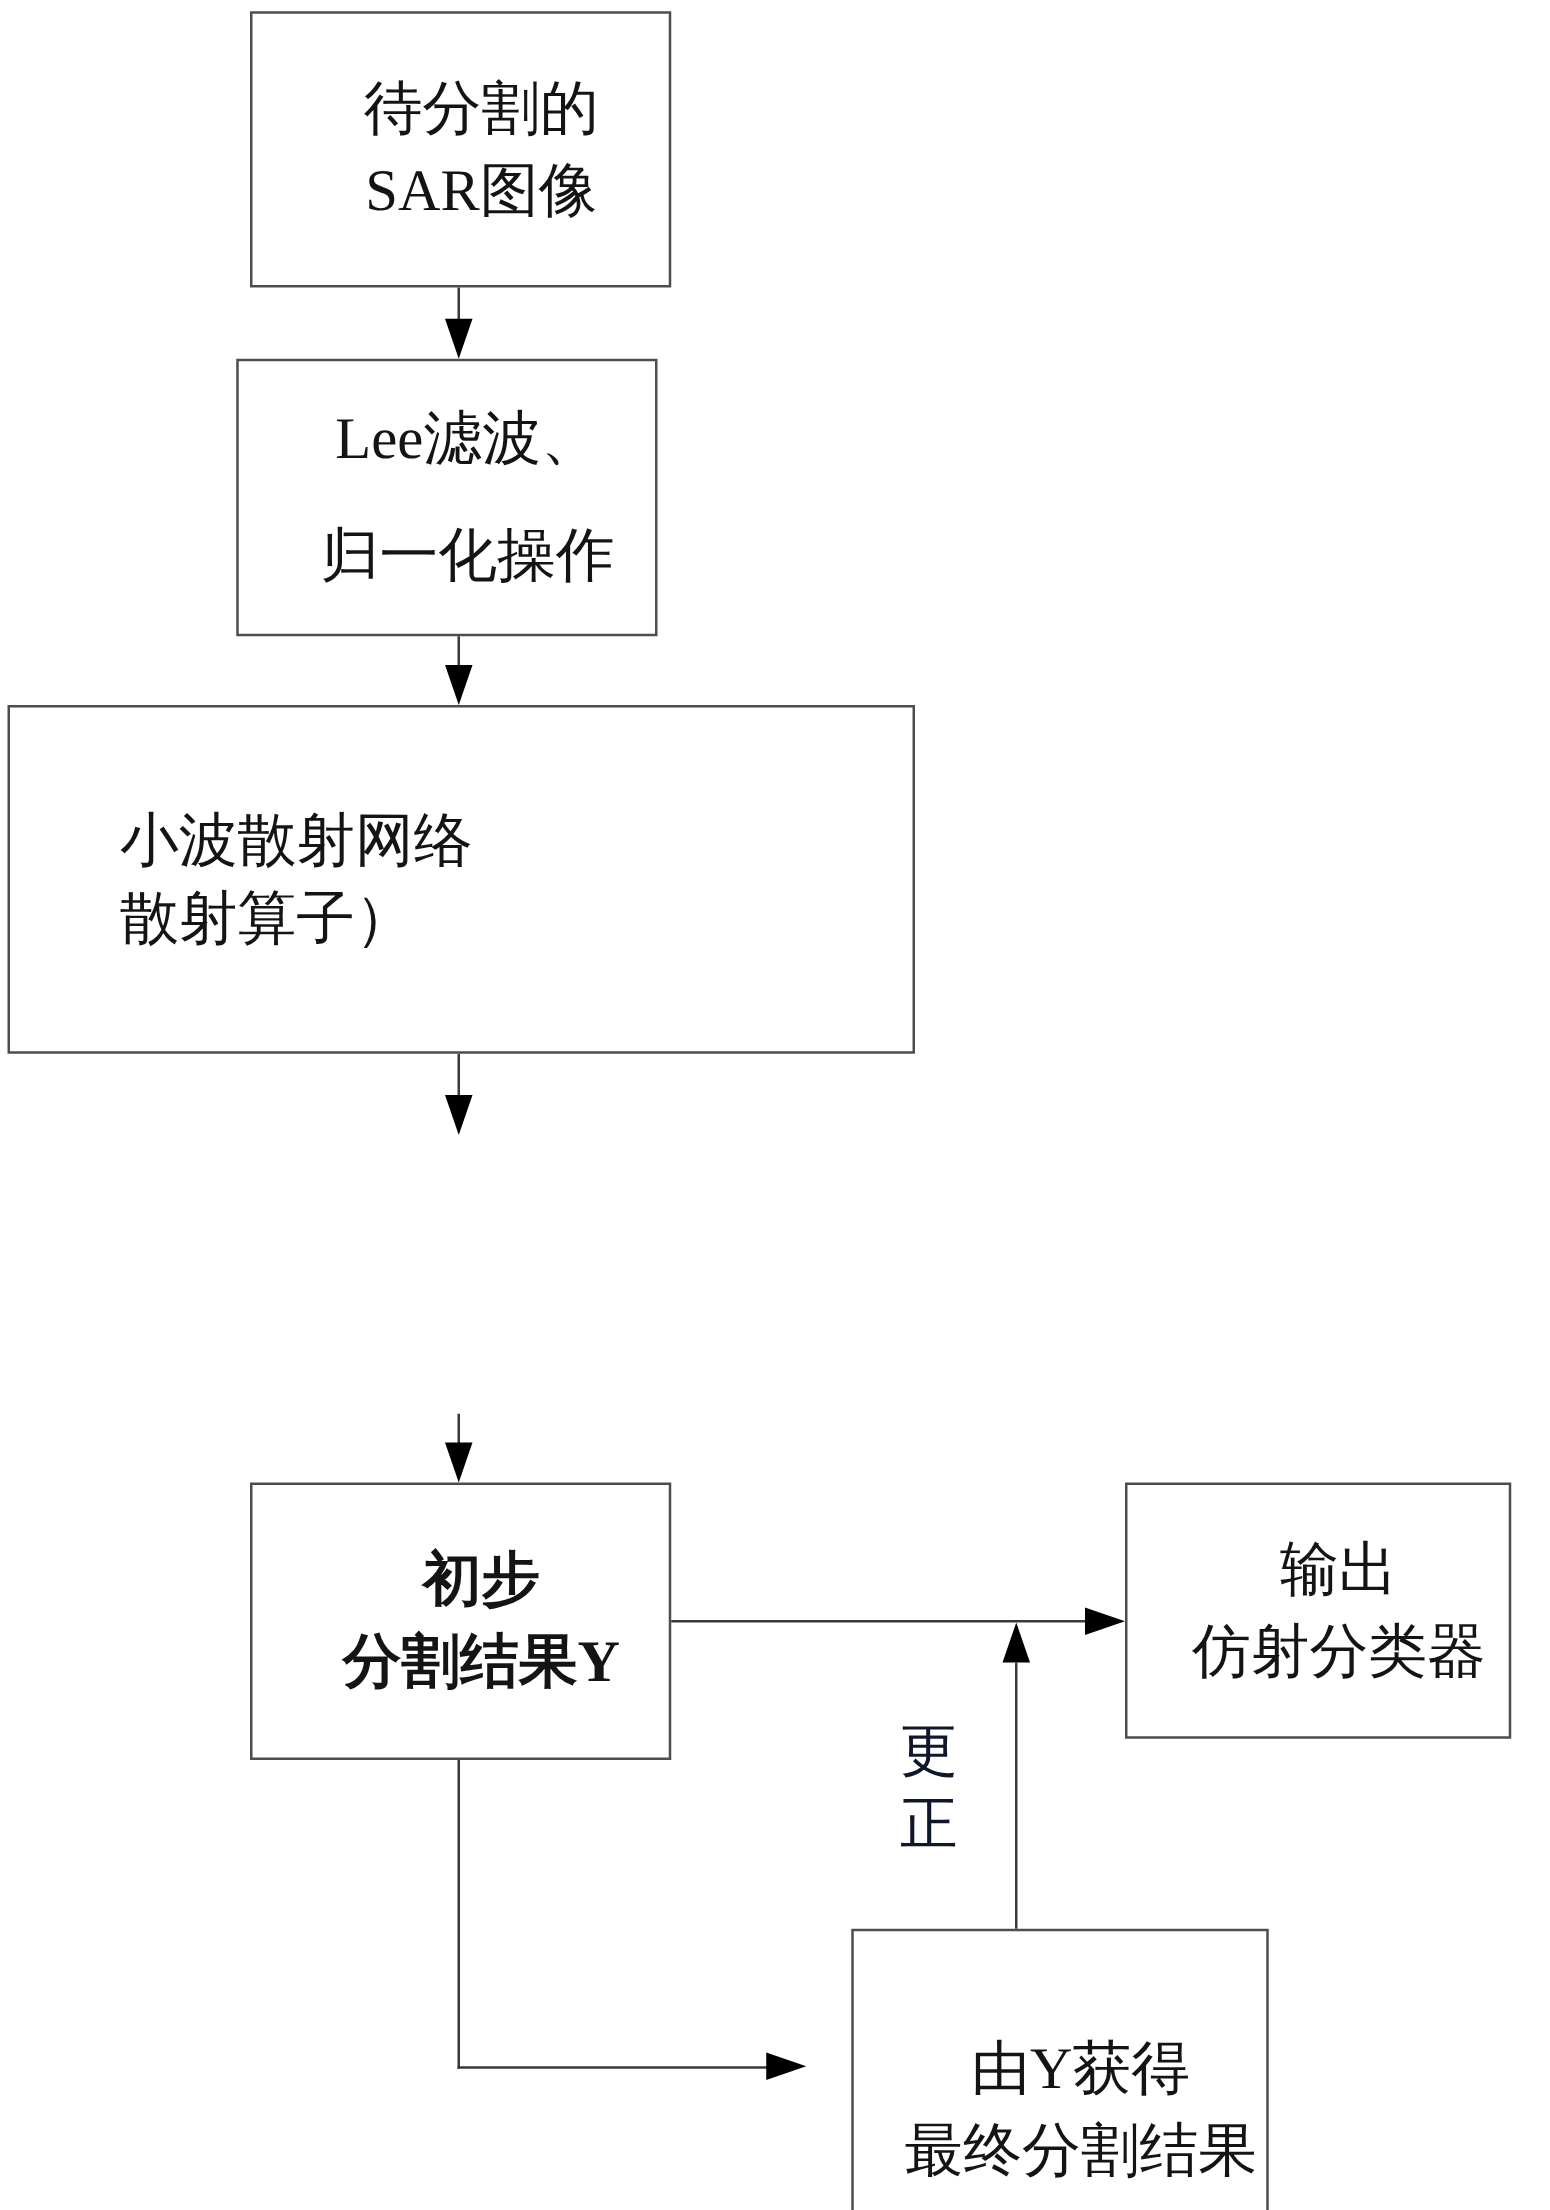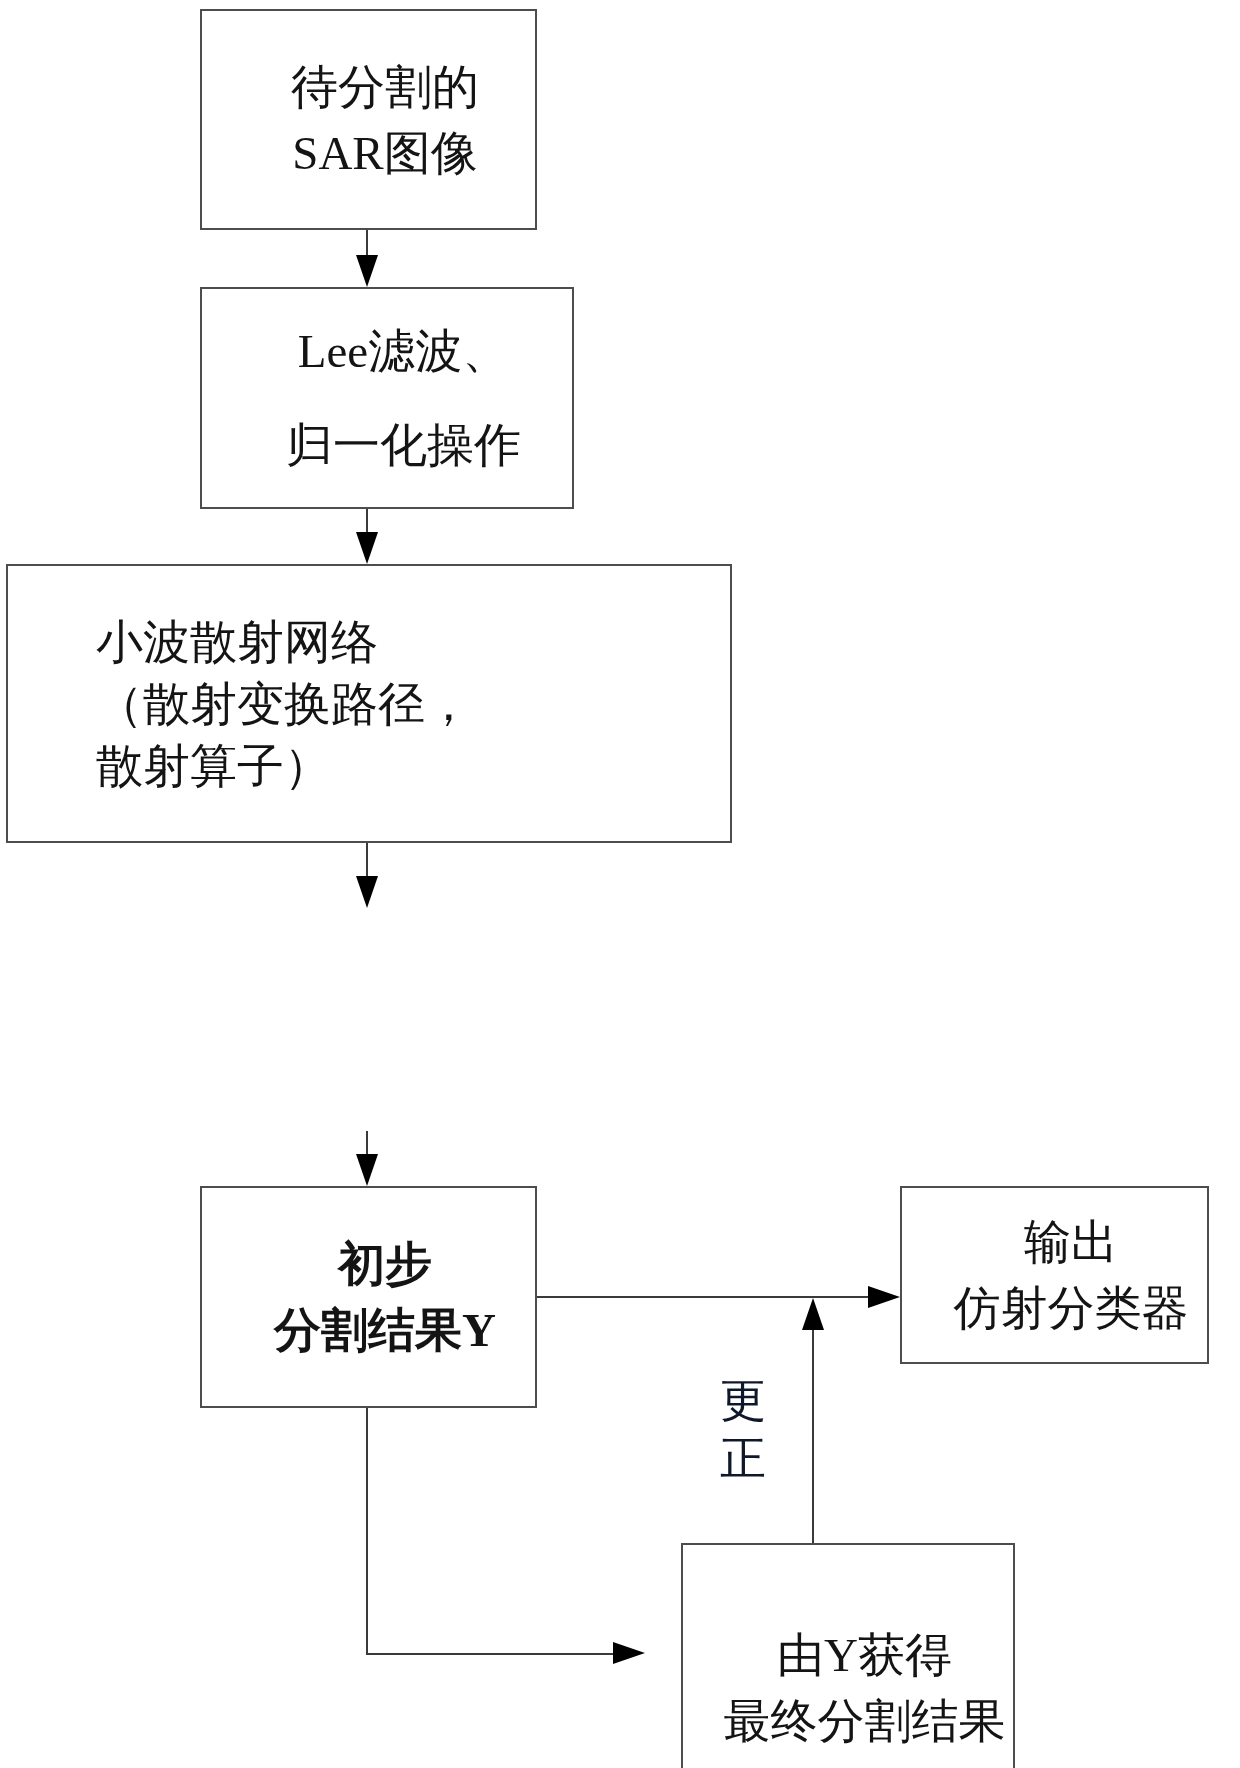--- a/index.html
+++ b/index.html
@@ -26,27 +26,27 @@
     justify-content: center;
     align-items: center;
     font-size: 47px;
     line-height: 66px;
     text-align: center;
     white-space: nowrap;
     padding-left: 33px;
   }
   .node .tline { display: block; }
   #node-sar        { left: 200px; top: 9px;    width: 337px; height: 221px; }
-  #node-lee        { left: 200px; top: 287px;  width: 374px; height: 222px; gap: 28px; }
+  #node-lee        { left: 189px; top: 287px;  width: 337px; height: 222px; gap: 28px; }
   #node-scatter    { left: 6px;   top: 564px;  width: 726px; height: 279px;
                      align-items: flex-start; padding-left: 88px;
                      line-height: 62px; text-align: left; }
   #node-kmeans     { left: 200px; top: 908px;  width: 337px; height: 223px; }
   #node-prelim     { left: 200px; top: 1186px; width: 337px; height: 222px; font-weight: bold; }
-  #node-output     { left: 900px; top: 1186px; width: 309px; height: 178px; }
+  #node-output     { left: 900px; top: 1186px; width: 309px; height: 205px; }
   #node-classifier { left: 681px; top: 1543px; width: 334px; height: 290px; }
 
   .vline, .hline { position: absolute; background: #3a3a3a; }
   .arrow { position: absolute; width: 0; height: 0; }
   .arrow-down  { border-left: 11px solid transparent; border-right: 11px solid transparent; border-top: 32px solid #000; }
   .arrow-up    { border-left: 11px solid transparent; border-right: 11px solid transparent; border-bottom: 32px solid #000; }
   .arrow-right { border-top: 11px solid transparent; border-bottom: 11px solid transparent; border-left: 32px solid #000; }
 
   #c1-line { left: 366px; top: 230px;  width: 2px;   height: 27px; }
   #c1-head { left: 356px; top: 255px; }
@@ -85,21 +85,20 @@
     <span class="tline">SAR图像</span>
   </div>
 
   <div class="node" id="node-lee">
     <span class="tline">Lee滤波、</span>
     <span class="tline">归一化操作</span>
   </div>
 
   <div class="node" id="node-scatter">
     <span class="tline">小波散射网络</span>
-    <span class="tline">（散射变换路径，</span>
     <span class="tline">散射算子）</span>
   </div>
 
 
   <div class="node" id="node-prelim">
     <span class="tline">初步</span>
     <span class="tline">分割结果Y</span>
   </div>
 
   <div class="node" id="node-output">

